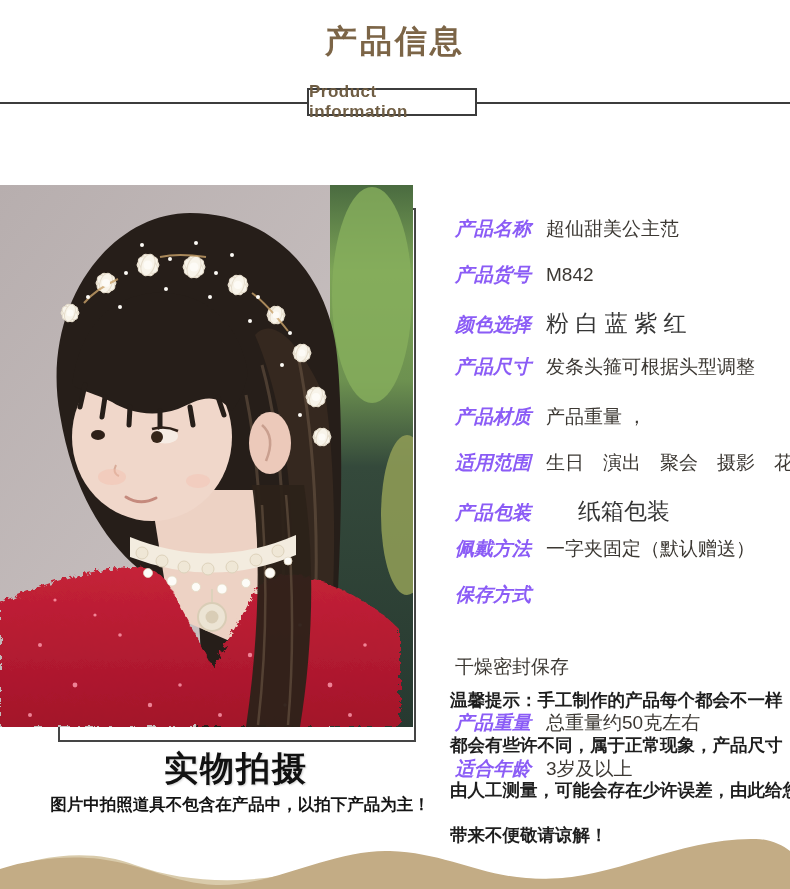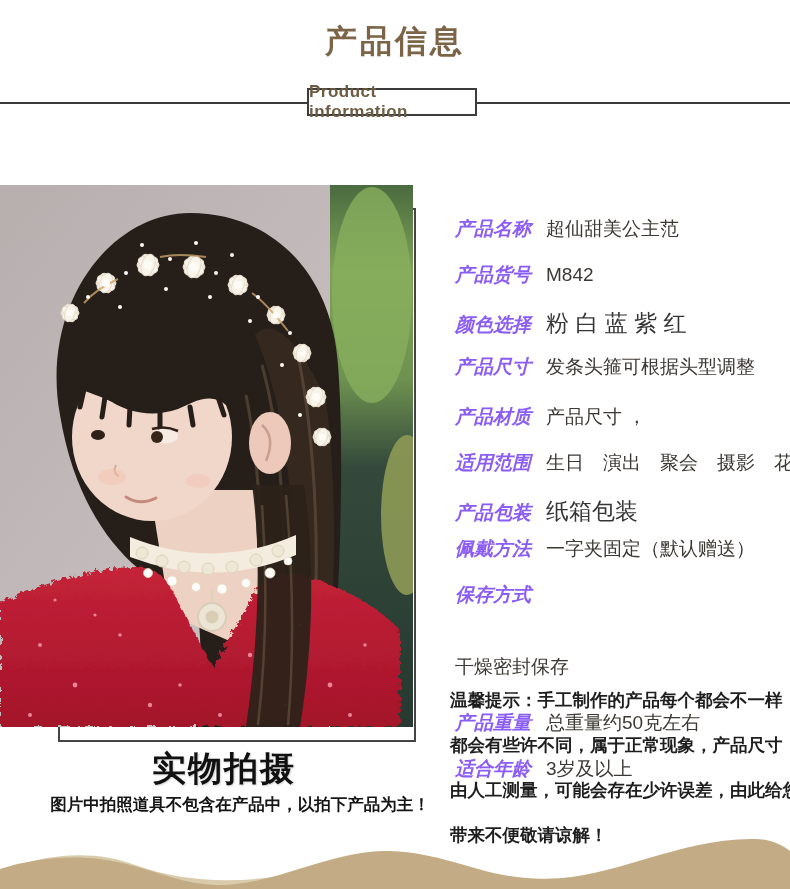--- a/index.html
+++ b/index.html
@@ -20,36 +20,36 @@
   }
 
   
   .photo-frame{
     position:absolute;left:58px;top:208px;width:358px;height:534px;
     border:2px solid #454545;box-sizing:border-box;background:#ffffff;z-index:0;
   }
   .photo{position:absolute;left:0;top:185px;width:413px;height:542px;z-index:1;display:block;}
 
   .photo-caption{
-    position:absolute;left:4px;top:746px;width:440px;text-align:center;
+    position:absolute;left:16px;top:746px;width:440px;text-align:center;
     font-size:34px;font-weight:800;color:#111111;letter-spacing:2px;
     text-shadow:1px 1px 2px rgba(0,0,0,.18);
   }
   .photo-note{
     position:absolute;left:14px;top:794px;width:452px;text-align:center;
     font-size:16.5px;font-weight:600;color:#151515;white-space:nowrap;
   }
 
   
   .specs{position:absolute;left:455px;top:216px;width:335px;}
   .spec-row{display:flex;align-items:baseline;margin-bottom:20px;}
   .spec-row:nth-child(3){margin-bottom:15px;}
   .spec-row:nth-child(4){margin-bottom:24px;}
   .spec-row:nth-child(6){}
-  .spec-row:nth-child(7){margin-bottom:9px;}
+  .spec-row:nth-child(7){margin-bottom:9px;gap:32px;}
   .spec-row:nth-child(9){margin-bottom:30px;flex-direction:column;}
   .spec-row:nth-child(10){margin-bottom:20px;}
   .spec-label{
     flex:0 0 72px;margin-right:15px;font-size:19px;font-weight:700;color:#8b5cf6;
     white-space:nowrap;
     font-style:italic;
   }
   .spec-value{font-size:19px;font-weight:500;color:#3c3833;white-space:nowrap;}
   .spec-value.large{font-size:23px;font-weight:500;color:#353535;}
 
@@ -290,21 +290,21 @@
       <span class="spec-value large">粉 白 蓝 紫 红</span>
     </div>
 
     <div class="spec-row">
       <span class="spec-label">产品尺寸</span>
       <span class="spec-value">发条头箍可根据头型调整</span>
     </div>
 
     <div class="spec-row">
       <span class="spec-label">产品材质</span>
-      <span class="spec-value">产品尺寸 ，</span>
+      <span class="spec-value">产品重量 ，</span>
     </div>
 
     <div class="spec-row">
       <span class="spec-label">适用范围</span>
       <span class="spec-value">生日　演出　聚会　摄影　花童</span>
     </div>
 
     <div class="spec-row">
       <span class="spec-label">产品包装</span>
       <span class="spec-value large">纸箱包装</span>

